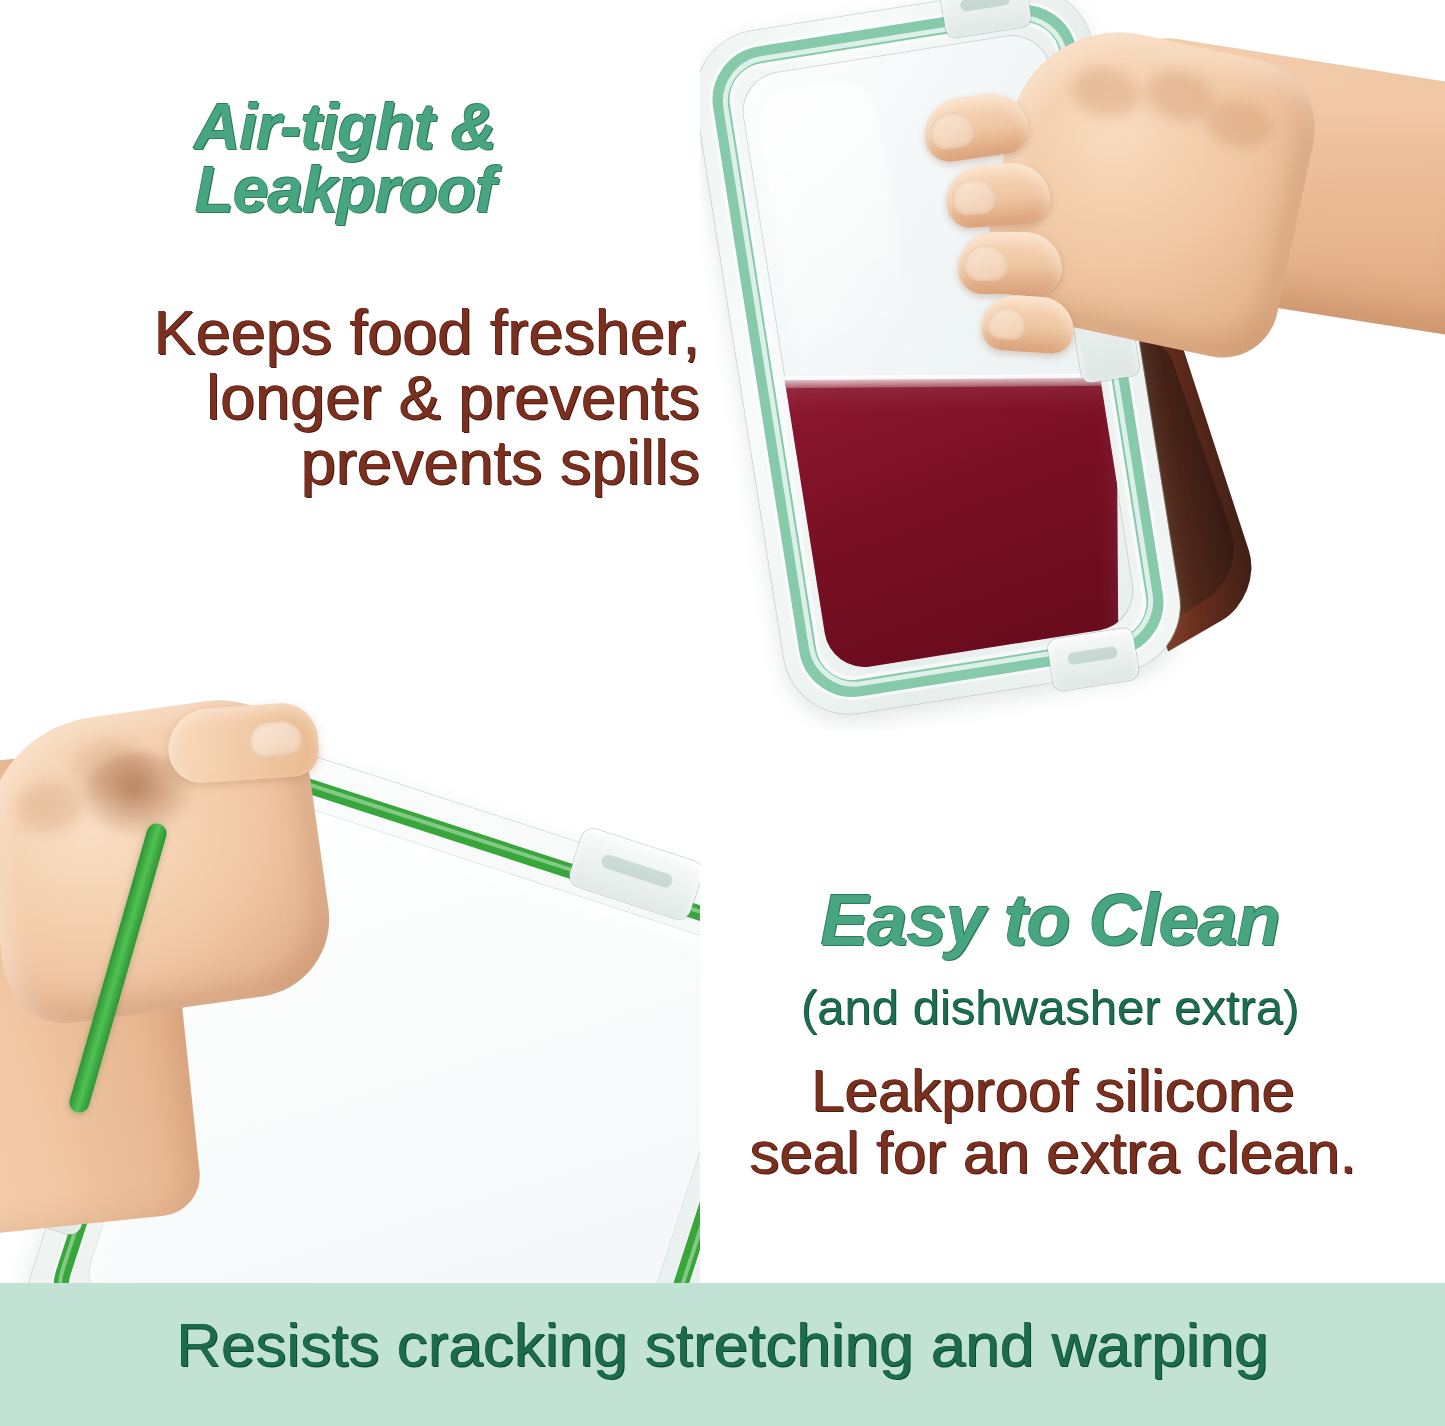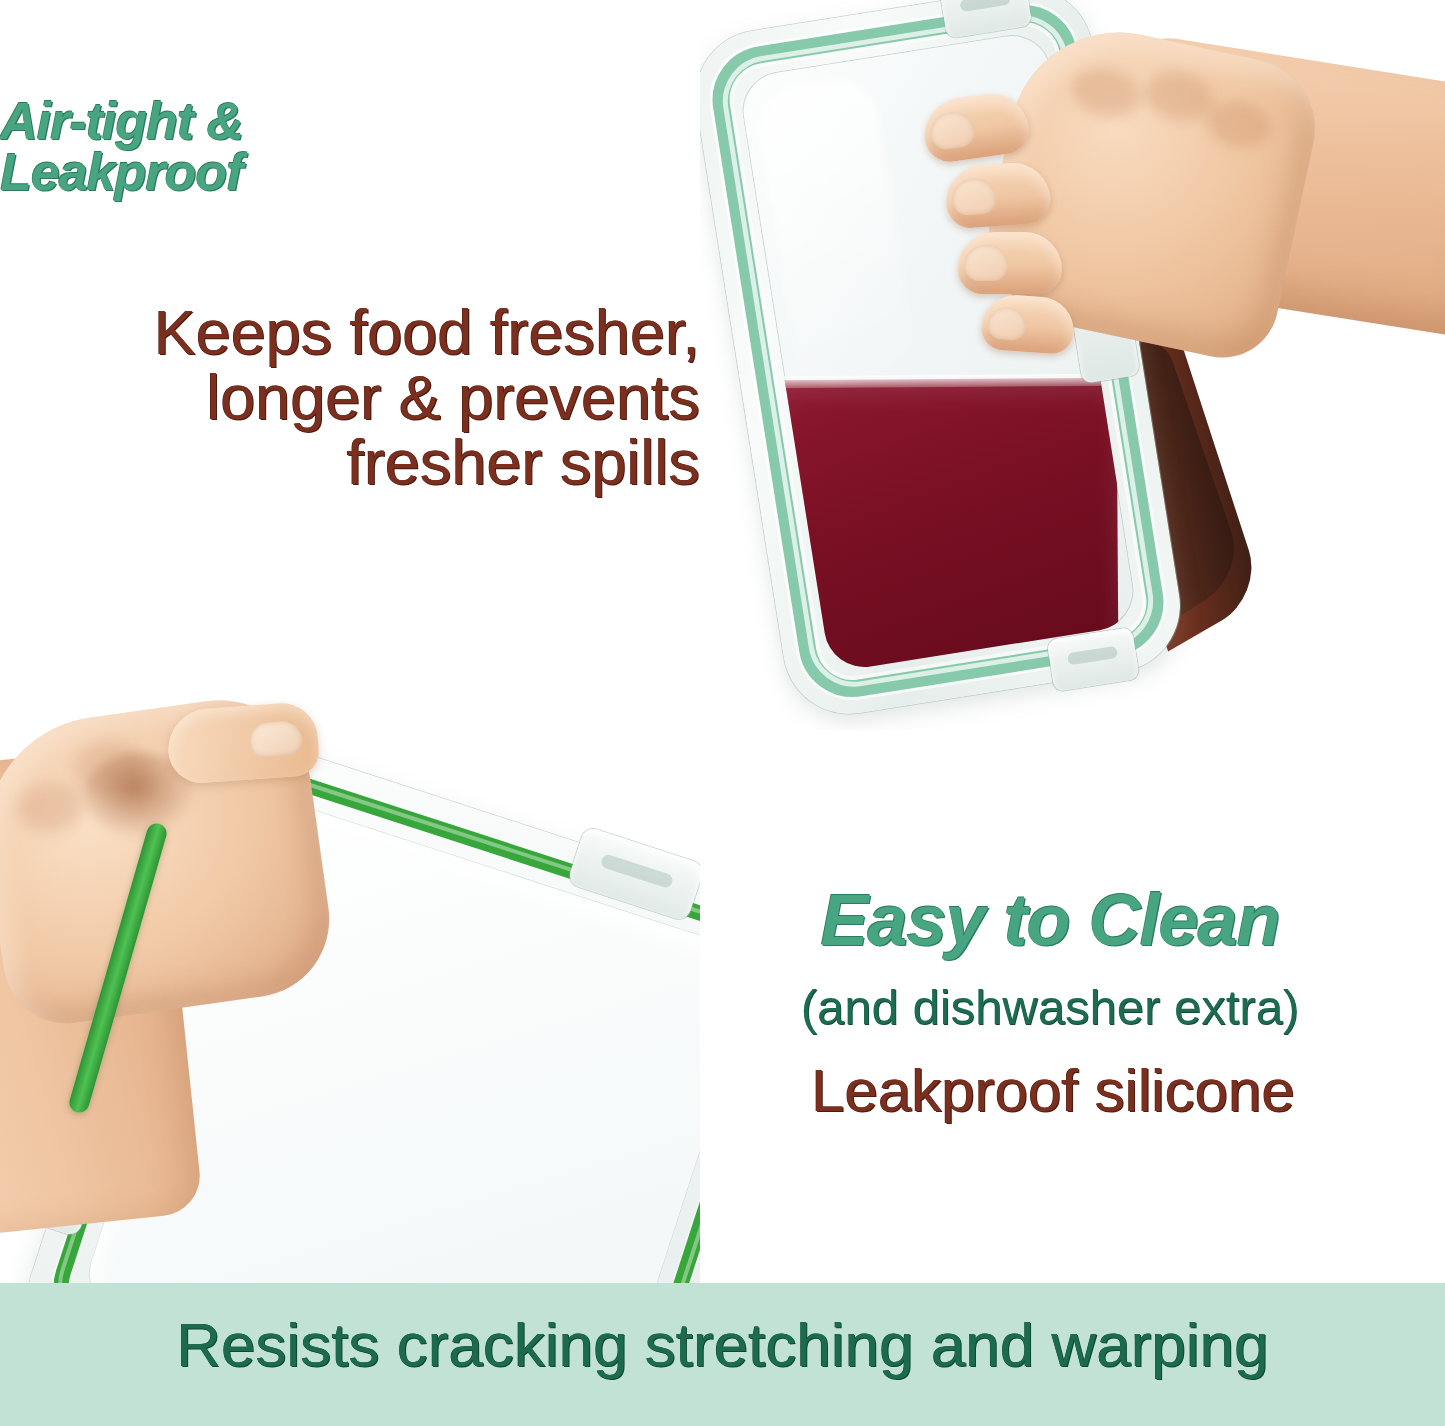--- a/index.html
+++ b/index.html
@@ -29,21 +29,21 @@
   .body-copy {
     position:absolute;
     color:#7b2f1e;
     line-height:1.03;
     text-shadow:
       1.1px 1.1px 0 #4d1a0e,
       -0.5px -0.5px 0 #4d1a0e;
   }
 
   
-  #tl-head { left:0; top:96px; width:690px; font-size:52px; }
+  #tl-head { left:0; top:96px; width:690px; text-align:center; font-size:64px; }
   #tl-head .l2 { display:block; }
   #tl-body { left:0; top:300px; width:700px; text-align:right; font-size:63px; }
   #tl-body span { display:block; }
 
   
   #mr-head { left:700px; top:885px; width:700px; text-align:center; font-size:72px; }
   #mr-sub {
     position:absolute; left:700px; top:982px; width:700px; text-align:center;
     font-size:49px; color:#1d6b51; line-height:1.05;
     text-shadow:0.7px 0.7px 0 #0d4a36;
@@ -341,26 +341,27 @@
     <div id="p2-thumb-nail"></div>
   </div>
 
   <div id="tl-head" class="headline">
     <span>Air-tight &amp;</span>
     <span class="l2">Leakproof</span>
   </div>
   <div id="tl-body" class="body-copy">
     <span>Keeps food fresher,</span>
     <span>longer &amp; prevents</span>
-    <span>fresher spills</span>
+    <span>prevents spills</span>
   </div>
 
   <div id="mr-head" class="headline">Easy to Clean</div>
   <div id="mr-sub">(and dishwasher extra)</div>
   <div id="mr-body" class="body-copy">
     <span>Leakproof silicone</span>
+    <span>seal for an extra clean.</span>
   </div>
 
   <div id="banner">
     <div id="banner-text">Resists cracking stretching and warping</div>
   </div>
 
 </div>
 
 </body></html>

